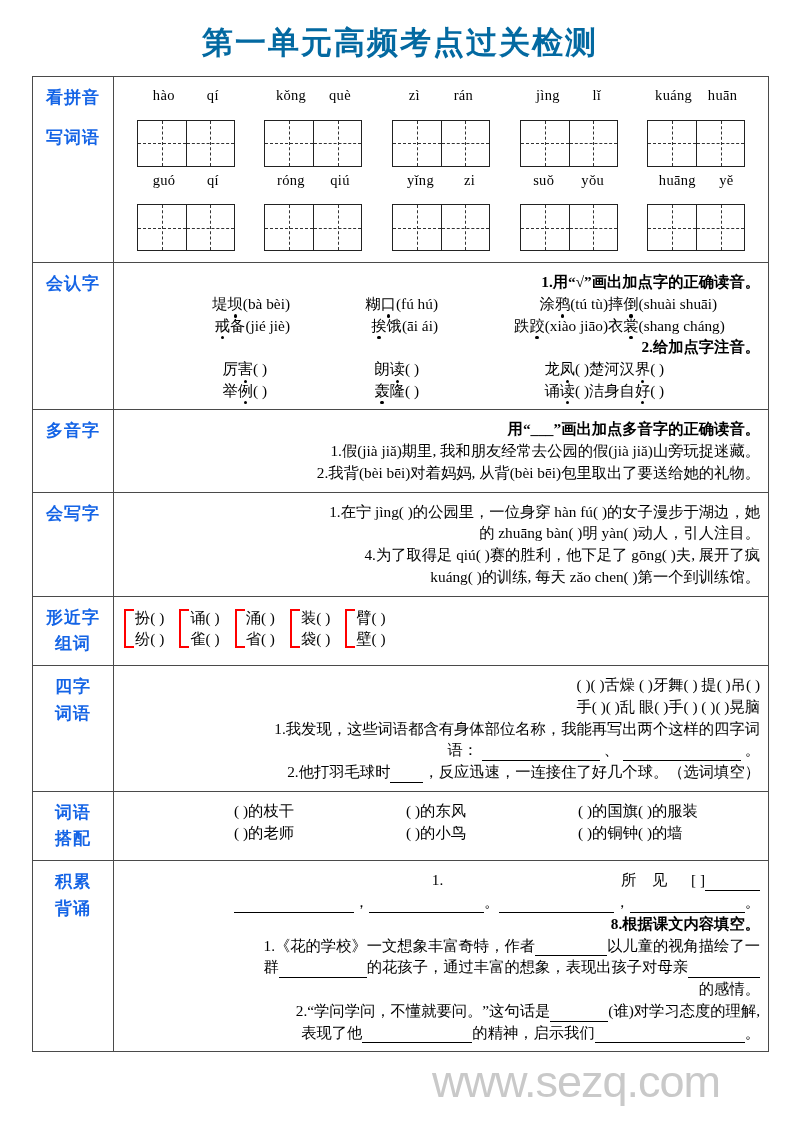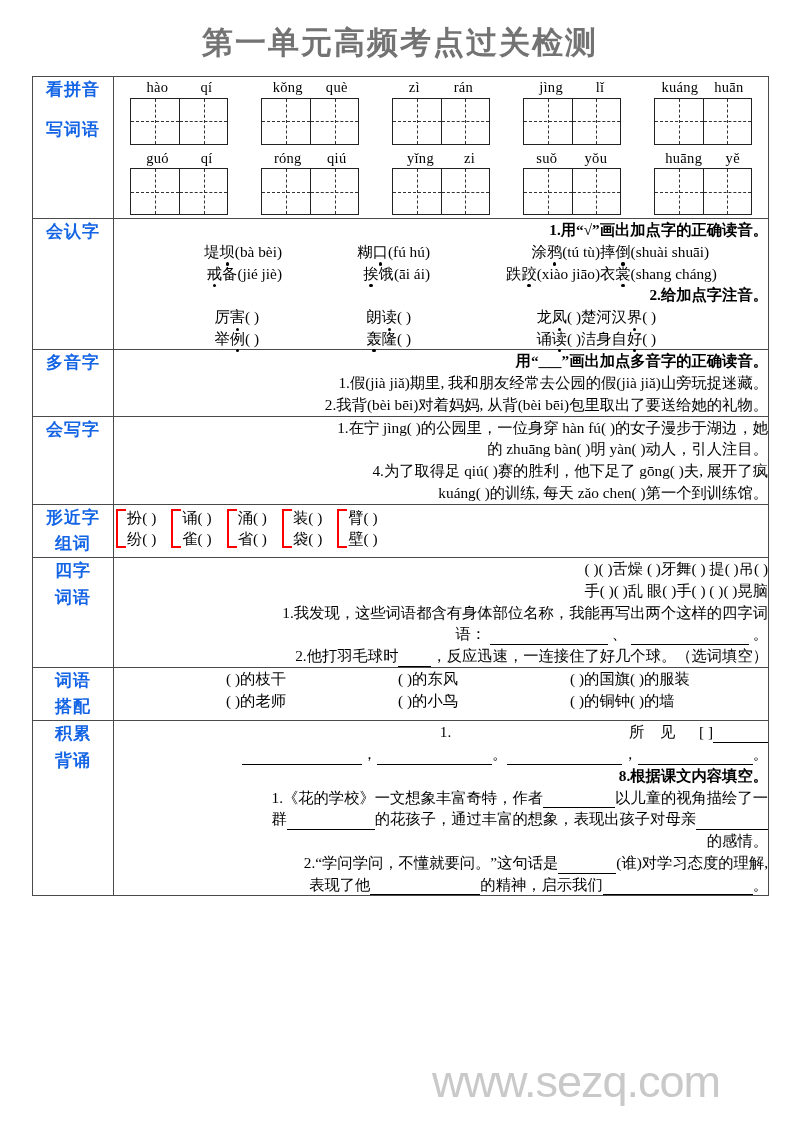--- a/index.html
+++ b/index.html
@@ -19,37 +19,37 @@
   #title {
     position: absolute;
     top: 22px;
     left: 0;
     width: 800px;
     text-align: center;
     font-family: "Liberation Serif", "DejaVu Serif", serif;
     font-size: 31px;
     font-weight: bold;
     letter-spacing: 2px;
-    color: #737373;
+    color: #0369a1;
     white-space: nowrap;
   }
 
   
   #sheet {
     position: absolute;
     left: 32px;
     top: 76px;
     width: 737px;
     border-collapse: collapse;
     table-layout: fixed;
   }
   #sheet td {
     border: 1.4px solid #4a4a4a;
     vertical-align: top;
-    padding: 0;
+    padding: 8px;
   }
   td.lbl {
     width: 81px;
     text-align: center;
     vertical-align: middle;
     color: #1464e6;
     font-weight: bold;
     font-size: 17px;
     line-height: 1.55;
     font-family: "Liberation Serif", "DejaVu Serif", serif;
@@ -76,21 +76,21 @@
   }
   .pygroup {
     display: flex;
     flex-direction: column;
     align-items: center;
   }
   .pytext {
     font-family: "Liberation Serif", "DejaVu Serif", serif;
     font-size: 14.5px;
     letter-spacing: 0.3px;
-    margin-bottom: 0;
+    margin-bottom: 14px;
     white-space: nowrap;
     display: flex;
     width: 98px;
     justify-content: space-around;
   }
   .tzg {
     display: flex;
     width: 98px;
     height: 47px;
     border: 1.3px solid #222;

